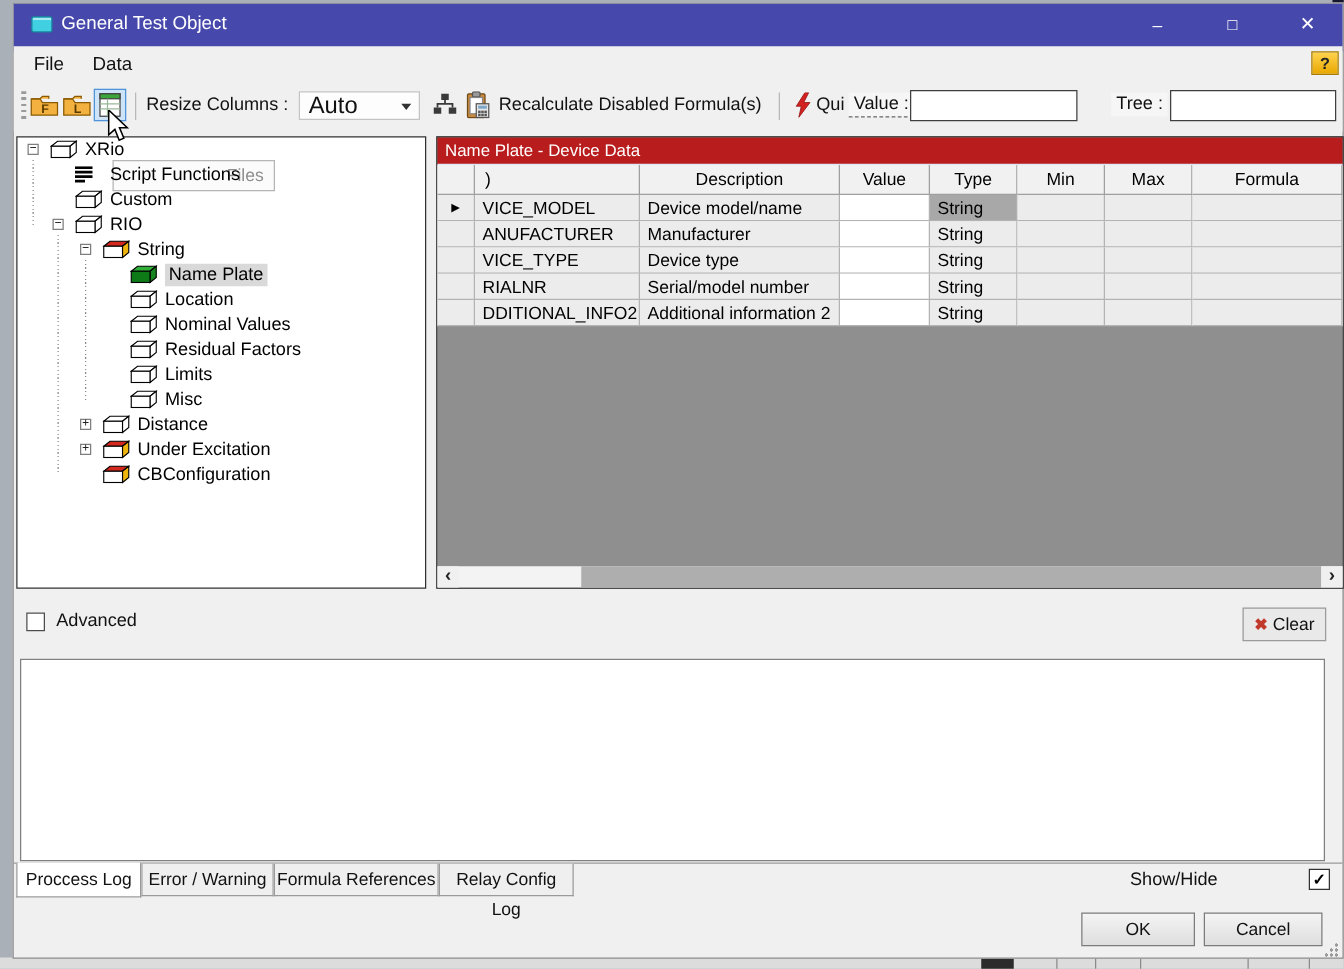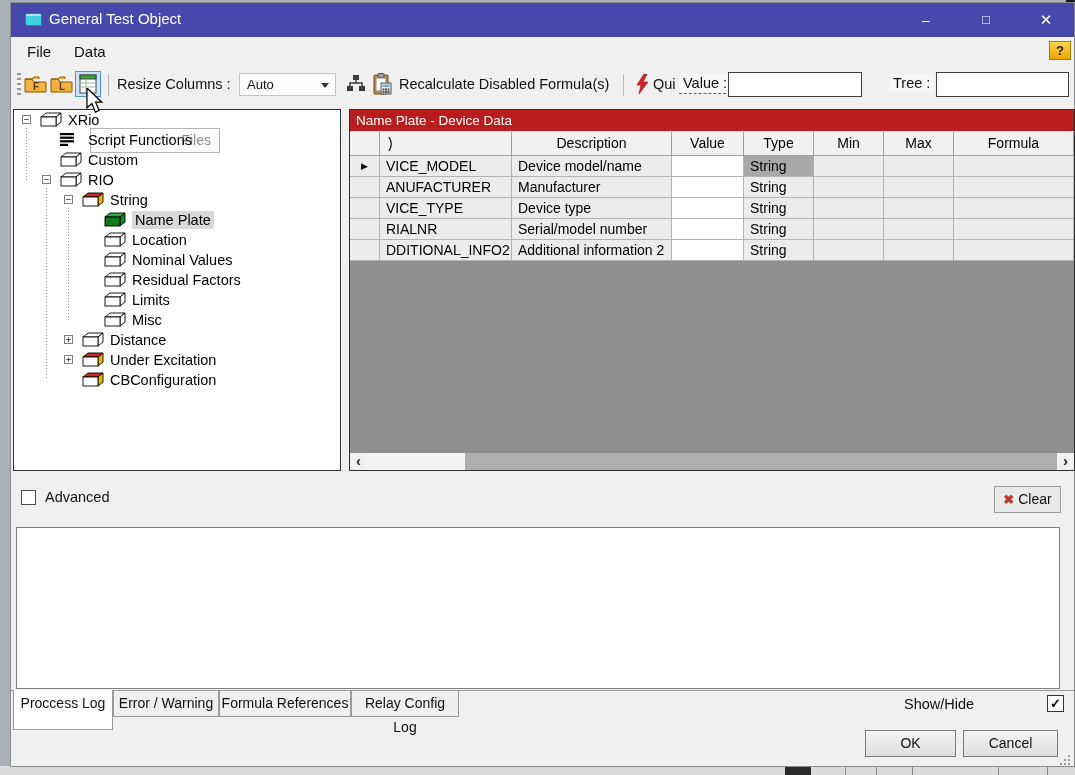--- a/index.html
+++ b/index.html
@@ -34,21 +34,21 @@
 
   
   .toolbar { position:absolute; left:0; top:62px; width:100%; height:40px; background:#f0f0f0; }
   .grip-dots { position:absolute; left:6px; top:8px; width:4px; height:24px;
     background:repeating-linear-gradient(#9a9a9a 0 2px, transparent 2px 5px); }
   .tbtn { position:absolute; top:6px; width:26px; height:26px; display:flex; align-items:center; justify-content:center; }
   .tbtn.pressed { background:#cde3f8; border:1px solid #4f94d8; }
   .tsep { position:absolute; top:9px; width:1px; height:22px; background:#b9b9b9; }
   .tlabel { position:absolute; top:11px; font-size:14.5px; color:#111; white-space:nowrap; }
   .combo { position:absolute; left:228px; top:8px; width:97px; height:23px; background:#fdfdfd;
-    border:1px solid #c4c4c4; font-size:13px; color:#111; line-height:21px; padding-left:7px; }
+    border:1px solid #c4c4c4; font-size:19px; color:#111; line-height:21px; padding-left:7px; }
   .combo .arrow { position:absolute; right:6px; top:9px; width:0; height:0;
     border-left:4px solid transparent; border-right:4px solid transparent; border-top:5px solid #333; }
   .chip { position:absolute; top:9px; background:#f6f6f6; padding:0 4px; font-size:14.5px; color:#111;
     border-bottom:1px dashed #666; line-height:19px; }
   .tb-input { position:absolute; top:7px; height:25px; background:#ffffff; border:1px solid #3f3f3f; }
   .input-value { left:717px; width:134px; }
   .input-tree  { left:925px; width:133px; }
 
   
   .tree-panel { position:absolute; left:2px; top:106px; width:328px; height:362px;
@@ -98,21 +98,21 @@
   .adv-label { position:absolute; left:34px; top:8px; font-size:14.5px; color:#111; }
   .clear-btn { position:absolute; left:983px; top:5px; width:67px; height:27px; background:#e9e9e9;
     border:1px solid #9a9a9a; font-size:14px; color:#111; text-align:center; line-height:25px; }
   .clear-x { color:#c0392b; font-weight:bold; margin-right:4px; font-size:13px; }
   .log-box { position:absolute; left:5px; top:524px; width:1044px; height:162px; background:#ffffff;
     border:1px solid #808080; }
 
   .tabs-row { position:absolute; left:0; top:687px; width:100%; height:28px; border-top:1px solid #9a9a9a; }
   .tab { position:absolute; top:0; height:26px; font-size:14px; color:#111; text-align:center;
     background:#efefef; border:1px solid #9a9a9a; border-top:none; line-height:24px; }
-  .tab.active { background:#ffffff; top:-1px; height:40px; line-height:27px; z-index:2; }
+  .tab.active { background:#ffffff; top:-1px; height:28px; line-height:27px; z-index:2; }
   .tab1 { left:2px; width:100px; } .tab2 { left:102px; width:106px; } .tab3 { left:208px; width:132px; }
   .tab4 { left:340px; width:108px; }
   .showhide-label { position:absolute; left:893px; top:5px; font-size:14.5px; color:#111; }
   .showhide-box { position:absolute; left:1036px; top:4px; width:17px; height:17px; background:#fff;
     border:1px solid #333; text-align:center; font-size:13px; font-weight:bold; line-height:15px; color:#000; }
 
   .footer-btn { position:absolute; top:727px; height:27px; background:linear-gradient(#f4f4f4,#dedede);
     border:1px solid #7b7b7b; font-size:14px; color:#111; text-align:center; line-height:25px; }
   .ok-btn { left:854px; width:91px; } .cancel-btn { left:952px; width:95px; }
   .resize-grip { position:absolute; left:1046px; top:750px; width:14px; height:13px;

